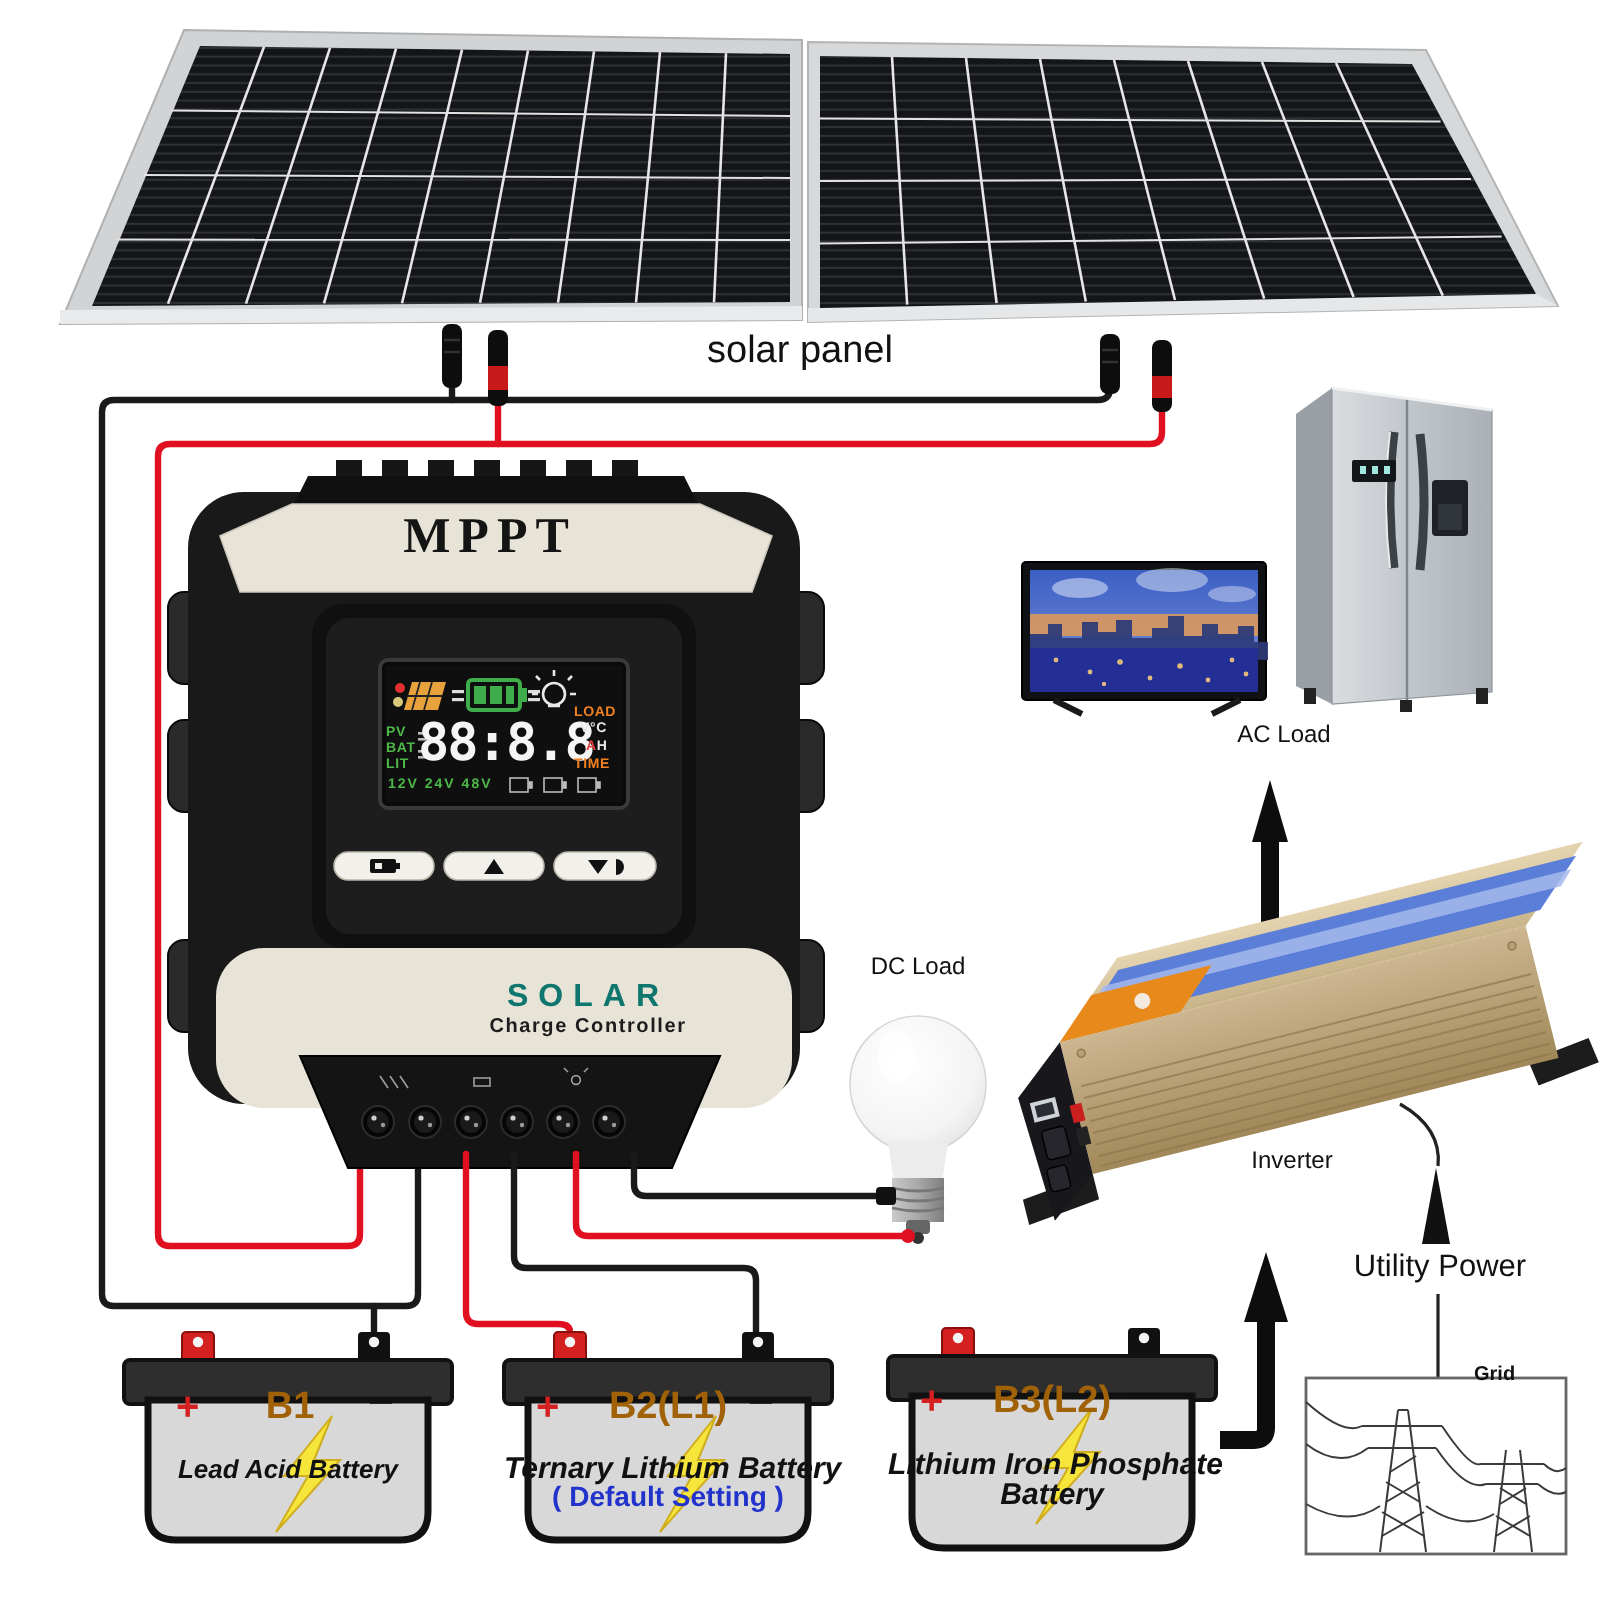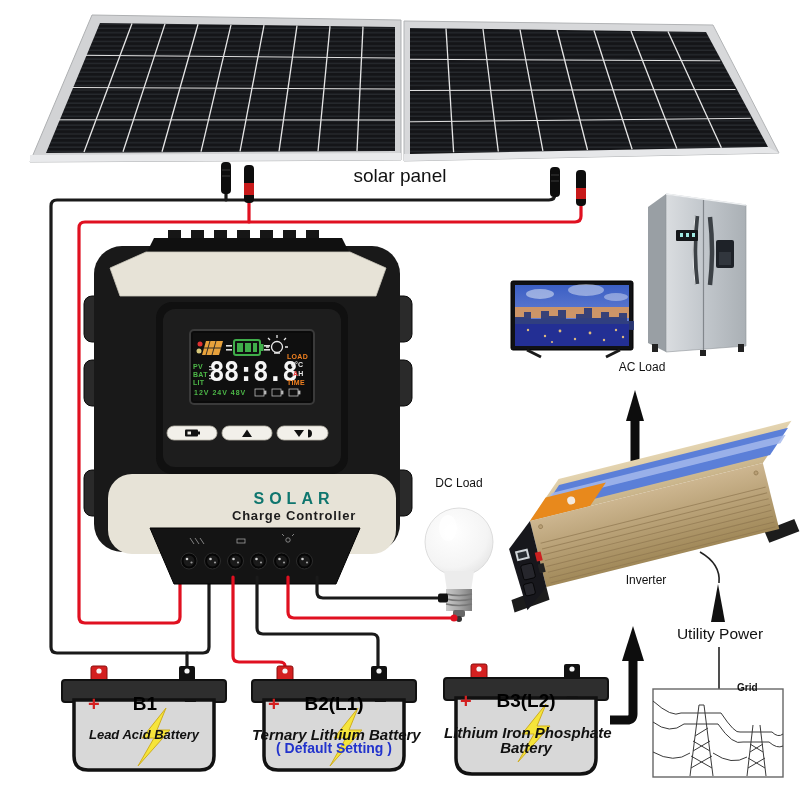--- a/index.html
+++ b/index.html
@@ -5,21 +5,21 @@
   html,body{margin:0;padding:0;background:#fff;}
   #stage{position:relative;width:800px;height:800px;background:#fff;overflow:hidden;
          font-family:"Liberation Sans",sans-serif;}
   #scene{position:absolute;left:0;top:0;}
   .ov{position:absolute;white-space:nowrap;color:#111;line-height:1;}
   .ctr{text-align:center;}
   .lbl{font-size:12px;}
   .lcdtxt{font-weight:bold;letter-spacing:.3px;}
   .batplus{font-size:20px;font-weight:bold;color:#d42020;}
   .batminus{font-size:22px;font-weight:bold;color:#111;}
-  .batname{font-size:19px;font-weight:bold;color:#000000;}
+  .batname{font-size:19px;font-weight:bold;color:#a16207;}
   .batdesc{font-size:15px;font-weight:bold;font-style:italic;color:#111;}
   .batnote{font-size:14px;font-weight:bold;color:#2233cc;}
 </style>
 </head>
 <body>
 
 <div id="stage">
 <svg id="scene" width="800" height="800" viewBox="0 0 800 800">
   <defs>
     <pattern id="pvstripe" width="6" height="4.4" patternUnits="userSpaceOnUse">
@@ -408,35 +408,36 @@
     <circle cx="572" cy="669" r="2.6" fill="#f5f5f5"></circle>
     <rect x="444" y="678" width="164" height="22" rx="3" fill="#2e2e2e" stroke="#111" stroke-width="2"></rect>
     <path d="M 456,698 H 596 V 758 Q 596,774 580,774 H 472 Q 456,774 456,758 Z" fill="#d8d8d8" stroke="#111" stroke-width="3.5"></path>
     <path d="M14,0 L-10,30 L2,30 L-14,58 L18,22 L5,22 Z" transform="translate(532,704)" fill="#f6e53a" stroke="#cfae1f" stroke-width="1"></path>
   </g>
 </svg>
 
 <div style="position:absolute;left:0;top:0;width:800px;height:800px;">
   <div class="ov ctr lbl" style="left:340px;top:166px;width:120px;font-size:19px;">solar panel</div>
 
+  <div class="ov ctr" style="left:155px;top:256px;width:180px;font-family:'Liberation Serif',serif;font-weight:bold;font-size:25px;letter-spacing:4px;color:#141414;">MPPT</div>
 
   <div class="ov lcdtxt" style="left:287px;top:353px;font-size:7px;color:#f08020;">LOAD</div>
   <div class="ov lcdtxt" style="left:193px;top:363px;font-size:7px;color:#4db848;">PV</div>
   <div class="ov lcdtxt" style="left:193px;top:371px;font-size:7px;color:#4db848;">BAT</div>
   <div class="ov lcdtxt" style="left:193px;top:379px;font-size:7px;color:#4db848;">LIT</div>
   <div class="ov ctr" style="left:209px;top:359px;width:86px;font-family:'DejaVu Sans Mono',monospace;font-weight:bold;font-size:26px;color:#f5f5f5;letter-spacing:-1px;">88:8.8</div>
   <div class="ov lcdtxt" style="left:290px;top:361px;font-size:7px;color:#e8e8e8;">V°C</div>
   <div class="ov lcdtxt" style="left:293px;top:370px;font-size:7px;">
     <span style="color:#e84040;">A</span><span style="color:#e8e8e8;">H</span>
   </div>
   <div class="ov lcdtxt" style="left:287px;top:379px;font-size:7px;color:#f08020;">TIME</div>
   <div class="ov lcdtxt" style="left:194px;top:389px;font-size:7px;color:#4db848;letter-spacing:1px;">12V 24V 48V</div>
 
   <div class="ov ctr" style="left:228px;top:491px;width:132px;font-weight:bold;font-size:16px;letter-spacing:5px;color:#0f766e;">SOLAR</div>
-  <div class="ov ctr" style="left:228px;top:509px;width:132px;font-weight:bold;font-size:13px;letter-spacing:0.8px;color:#1c1c1c;">Charge Controller</div>
+  <div class="ov ctr" style="left:228px;top:509px;width:132px;font-weight:bold;font-size:10px;letter-spacing:0.8px;color:#1c1c1c;">Charge Controller</div>
 
   <div class="ov ctr lbl" style="left:409px;top:477px;width:100px;">DC Load</div>
   <div class="ov ctr lbl" style="left:590px;top:361px;width:104px;">AC Load</div>
   <div class="ov ctr lbl" style="left:598px;top:574px;width:96px;">Inverter</div>
   <div class="ov ctr" style="left:662px;top:626px;width:116px;font-size:15.5px;">Utility Power</div>
   <div class="ov" style="left:737px;top:683px;font-size:10px;font-weight:bold;">Grid</div>
 
   <div class="ov batplus" style="left:88px;top:694px;">+</div>
   <div class="ov ctr batname" style="left:110px;top:694px;width:70px;">B1</div>
   <div class="ov batminus" style="left:184px;top:690px;">−</div>

